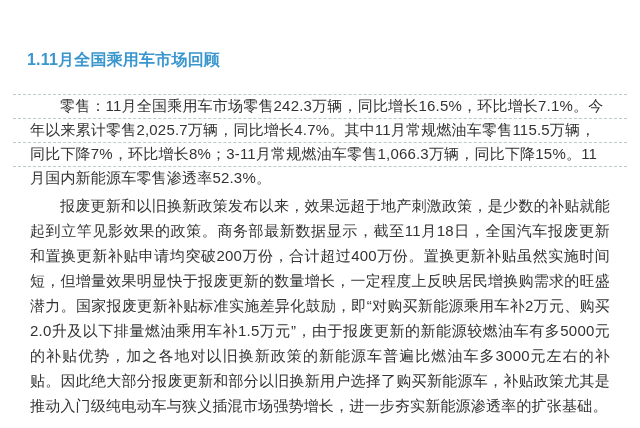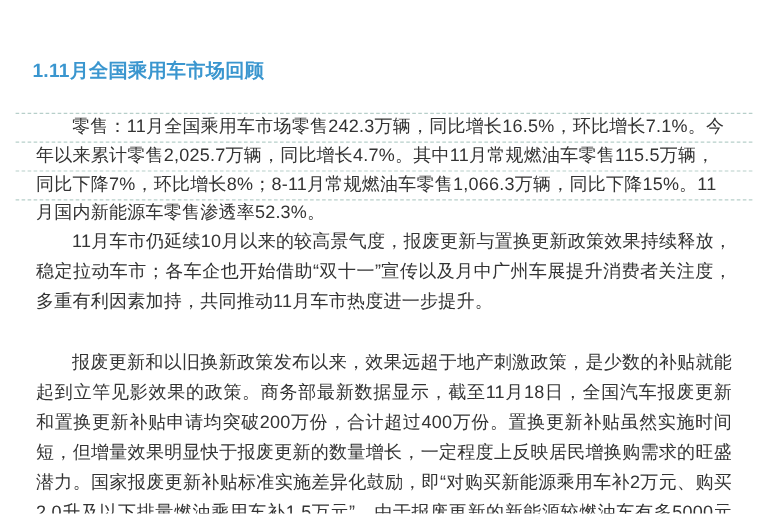--- a/index.html
+++ b/index.html
@@ -76,20 +76,19 @@
 
 <div class="page">
 
   <h1 class="article-title">1.11月全国乘用车市场回顾</h1>
 
   <div class="highlight-box">
     <div class="dashed-rule rule-1"></div>
     <div class="dashed-rule rule-2"></div>
     <div class="dashed-rule rule-3"></div>
     <div class="dashed-rule rule-4"></div>
-    <p class="box-text"><span class="lead-label">零售：</span><span>11月全国乘用车市场零售242.3万辆，同比增长16.5%，环比增长7.1%。今年以来累计零售2,025.7万辆，同比增长4.7%。其中11月常规燃油车零售115.5万辆，同比下降7%，环比增长8%；8-11月常规燃油车零售1,066.3万辆，同比下降15%。11月国内新能源车零售渗透率52.3%。</span></p>
+    <p class="box-text"><span class="lead-label">零售：</span><span>11月全国乘用车市场零售242.3万辆，同比增长16.5%，环比增长7.1%。今年以来累计零售2,025.7万辆，同比增长4.7%。其中11月常规燃油车零售115.5万辆，同比下降7%，环比增长8%；3-11月常规燃油车零售1,066.3万辆，同比下降15%。11月国内新能源车零售渗透率52.3%。</span></p>
   </div>
 
-  <p class="body-paragraph para-2">11月车市仍延续10月以来的较高景气度，报废更新与置换更新政策效果持续释放，稳定拉动车市；各车企也开始借助“双十一”宣传以及月中广州车展提升消费者关注度，多重有利因素加持，共同推动11月车市热度进一步提升。</p>
 
   <p class="body-paragraph para-3">报废更新和以旧换新政策发布以来，效果远超于地产刺激政策，是少数的补贴就能起到立竿见影效果的政策。商务部最新数据显示，截至11月18日，全国汽车报废更新和置换更新补贴申请均突破200万份，合计超过400万份。置换更新补贴虽然实施时间短，但增量效果明显快于报废更新的数量增长，一定程度上反映居民增换购需求的旺盛潜力。国家报废更新补贴标准实施差异化鼓励，即“对购买新能源乘用车补2万元、购买2.0升及以下排量燃油乘用车补1.5万元”，由于报废更新的新能源较燃油车有多5000元的补贴优势，加之各地对以旧换新政策的新能源车普遍比燃油车多3000元左右的补贴。因此绝大部分报废更新和部分以旧换新用户选择了购买新能源车，补贴政策尤其是推动入门级纯电动车与狭义插混市场强势增长，进一步夯实新能源渗透率的扩张基础。</p>
 
 </div>
 
 </body></html>

